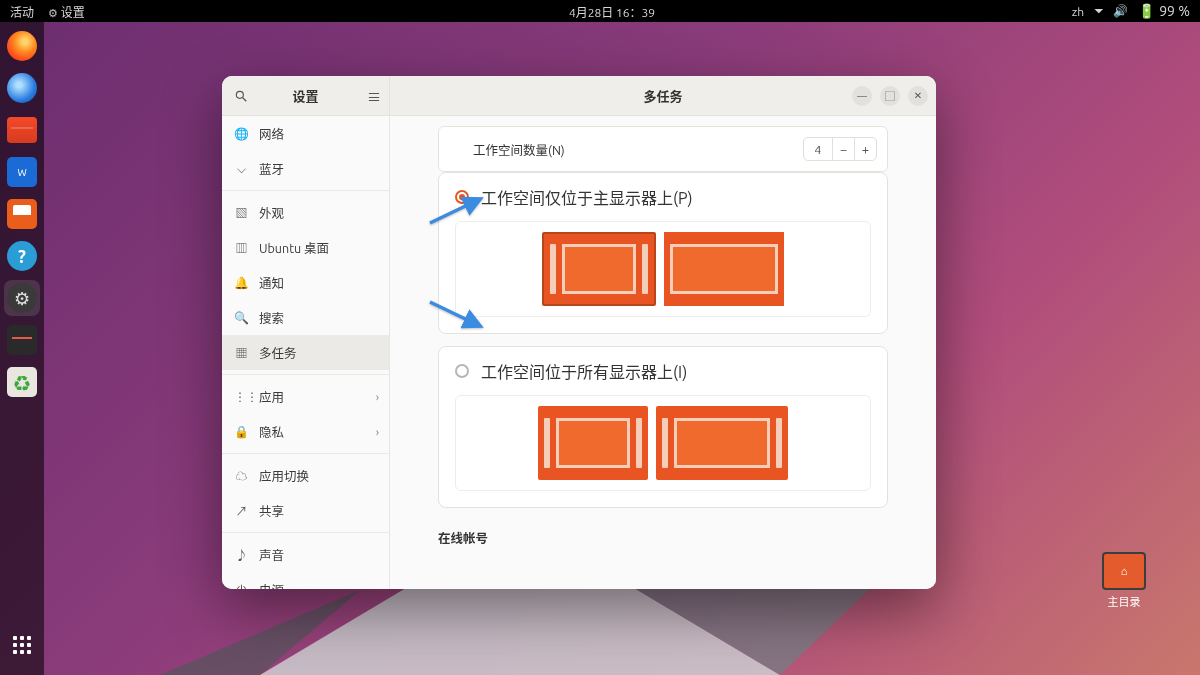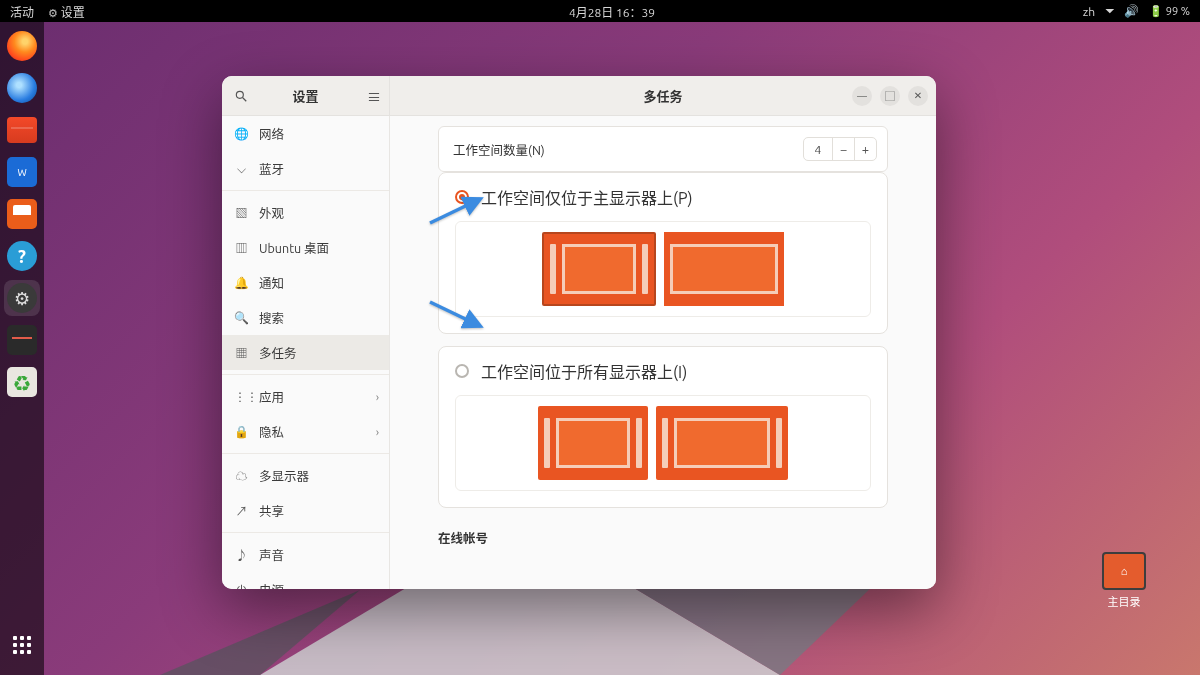--- a/index.html
+++ b/index.html
@@ -9,21 +9,21 @@
   
   .wallpaper-poly { position:absolute; inset:0; pointer-events:none; }
   .wallpaper-poly svg { width:100%; height:100%; }
 
   
   .topbar { position:absolute; top:0; left:0; right:0; height:22px; background:#000; color:#d7d7d7; font-size:12px; display:flex; align-items:center; justify-content:space-between; padding:0 10px; z-index:50; }
   .topbar .left, .topbar .center, .topbar .right { display:flex; align-items:center; gap:14px; }
   .topbar .center { position:absolute; left:50%; transform:translateX(-50%);margin-left:12px; }
   .topbar .right { gap:10px; }
   .gear-top { font-size:11px; opacity:.9; }
-  .topbar .bat { font-size:11px; }
+  .topbar .bat { font-size:14px; }
 
   
   .dock { position:absolute; top:22px; left:0; width:44px; bottom:0; background:rgba(0,0,0,.55); display:flex; flex-direction:column; align-items:center; padding-top:6px; gap:6px; z-index:40; }
   .dock .launcher { width:36px; height:36px; border-radius:8px; display:flex; align-items:center; justify-content:center; font-size:18px; }
   .dock .launcher.active { background:rgba(255,255,255,.12); }
   .dock .apps-btn { position:absolute; bottom:12px; width:36px; height:36px; display:flex; align-items:center; justify-content:center; color:#fff; font-size:18px; }
   .dot3 { display:grid; grid-template-columns:repeat(3,4px); grid-template-rows:repeat(3,4px); gap:3px; }
   .dot3 span { background:#fff; border-radius:1px; }
 
   
@@ -65,21 +65,21 @@
   .sb-item.active { background:#eceae6; }
   .sb-item .sb-ic { width:15px; text-align:center; color:#555; font-size:12px; }
   .sb-item .chev { position:absolute; right:10px; color:#888; font-size:12px; }
   .sb-sep { height:1px; background:#ece9e5; margin:4px 0; }
 
   
   .content { flex:1; overflow-y:auto; padding:0 48px 20px; background:#fafafa; }
   .content::-webkit-scrollbar{width:10px;} .content::-webkit-scrollbar-thumb{background:#d1cec9;border-radius:5px;}
 
   .row-spin { display:flex; align-items:center; justify-content:space-between; border:1px solid #e5e2de; border-radius:6px; background:#fff; padding:10px 10px 10px 14px; margin-top:10px; }
-  .row-spin .lbl { font-size:12.5px; color:#333; }
+  .row-spin .lbl { font-size:12.5px; color:#333;margin-left:20px; }
   .spin { display:flex; align-items:center; border:1px solid #e2dfda; border-radius:5px; overflow:hidden; height:24px; }
   .spin .val { width:28px; text-align:center; font-size:12px; color:#444; }
   .spin .btn { width:22px; height:100%; display:flex; align-items:center; justify-content:center; font-size:13px; color:#555; border-left:1px solid #e2dfda; cursor:pointer; }
 
   .sec-head { font-size:12.5px; font-weight:600; color:#333; margin:20px 0 8px; }
 
   .card { border:1px solid #e5e2de; border-radius:8px; background:#fff; overflow:hidden; }
   .rad-row { display:flex; align-items:center; gap:12px; padding:12px 16px; cursor:pointer; border-top:1px solid #eeece8;}
   .rad-row:first-child{border-top:none;}
   .rad { width:14px; height:14px; border-radius:50%; border:2px solid #b9b6b1; position:relative; flex:none; }
@@ -257,21 +257,21 @@
           <span class="chev">›</span>
         </div>
       <div class="sb-item">
           <span class="sb-ic">🔒</span>
           <span>隐私</span>
           <span class="chev">›</span>
         </div>
       <div class="sb-sep"></div>
       <div class="sb-item">
           <span class="sb-ic">☁</span>
-          <span>多显示器</span>
+          <span>应用切换</span>
         </div>
       <div class="sb-item">
           <span class="sb-ic">↗</span>
           <span>共享</span>
         </div>
       <div class="sb-sep"></div>
       <div class="sb-item">
           <span class="sb-ic">♪</span>
           <span>声音</span>
         </div>

